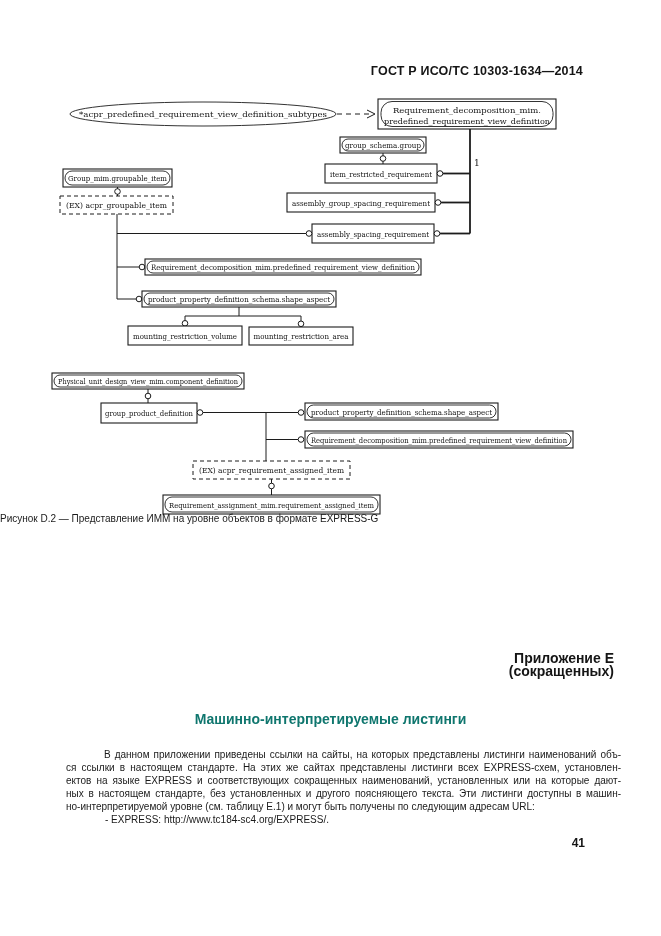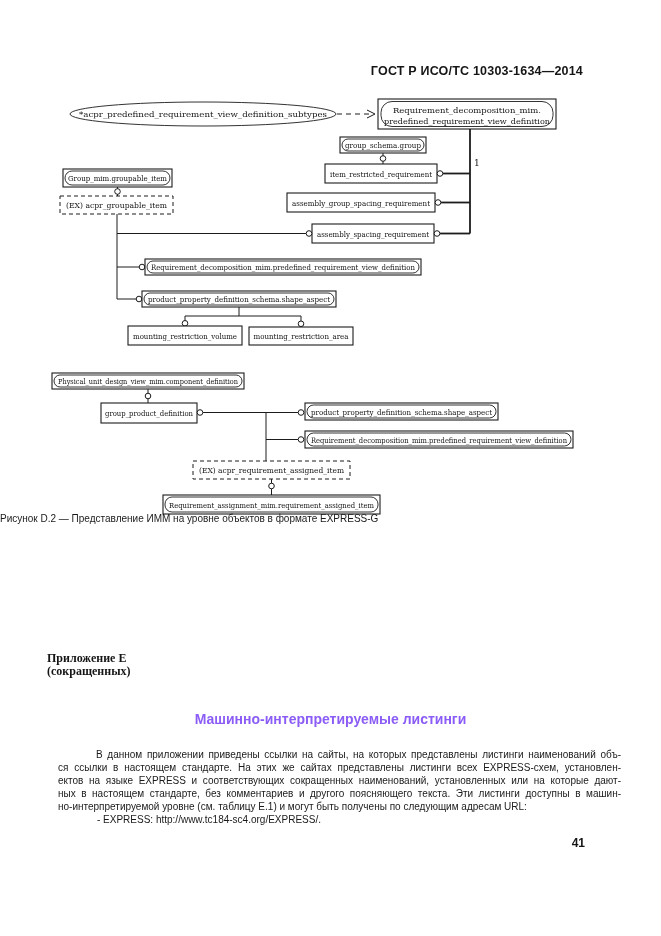--- a/index.html
+++ b/index.html
@@ -25,31 +25,31 @@
   .dt{
     font-family:"DejaVu Serif","Liberation Serif",serif;
     font-size:8px;fill:#141414;text-anchor:middle;dominant-baseline:central;
   }
   .dt-small{font-size:7.6px;}
   .card{font-family:"DejaVu Serif",serif;font-size:9px;fill:#141414;text-anchor:start;}
   #figure-caption{
     top:513px;left:0;width:613px;text-align:left;font-size:10px;color:#1a1a1a;
   }
   #annex-title{
-    top:652px;left:47px;width:567px;text-align:left;
-    font-size:12px;font-weight:bold;line-height:12.5px;color:#151515;font-family:Liberation Serif, serif;
+    top:652px;left:47px;width:567px;text-align:right;
+    font-size:14px;font-weight:bold;line-height:12.5px;color:#151515;
   }
   #annex-heading{
     top:711px;left:47px;width:567px;text-align:center;
-    font-size:14px;font-weight:bold;color:#8b5cf6;
+    font-size:14px;font-weight:bold;color:#0f766e;
   }
   #annex-body{
     top:748px;left:58px;width:563px;font-size:10px;line-height:13px;color:#1a1a1a;
   }
-  .pline{white-space:normal;}
+  .pline{white-space:normal;margin-left:8px;}
   .pline.just{text-align:justify;text-align-last:justify;}
   .pline.indent{text-indent:38px;}
   .pline.li{padding-left:39px;}
   #page-number{
     top:836px;left:0;width:585px;text-align:right;
     font-size:12px;font-weight:bold;color:#151515;
   }
 </style>
 </head>
 <body>
@@ -204,18 +204,18 @@
   <div>Приложение Е</div>
   <div>(сокращенных)</div>
 </div>
 
 <div class="abs" id="annex-heading">Машинно-интерпретируемые листинги</div>
 
 <div class="abs" id="annex-body">
   <div class="pline just indent">В данном приложении приведены ссылки на сайты, на которых представлены листинги наименований объ-</div>
   <div class="pline just">ся ссылки в настоящем стандарте. На этих же сайтах представлены листинги всех EXPRESS-схем, установлен-</div>
   <div class="pline just">ектов на языке EXPRESS и соответствующих сокращенных наименований, установленных или на которые дают-</div>
-  <div class="pline just">ных в настоящем стандарте, без комментариев и другого поясняющего текста. Эти листинги доступны в машин-</div>
+  <div class="pline just">ных в настоящем стандарте, без установленных и другого поясняющего текста. Эти листинги доступны в машин-</div>
   <div class="pline">но-интерпретируемой уровне (см. таблицу Е.1) и могут быть получены по следующим адресам URL:</div>
   <div class="pline li">- EXPRESS: http://www.tc184-sc4.org/EXPRESS/.</div>
 </div>
 
 <div class="abs" id="page-number">41</div>
 
 </body></html>

